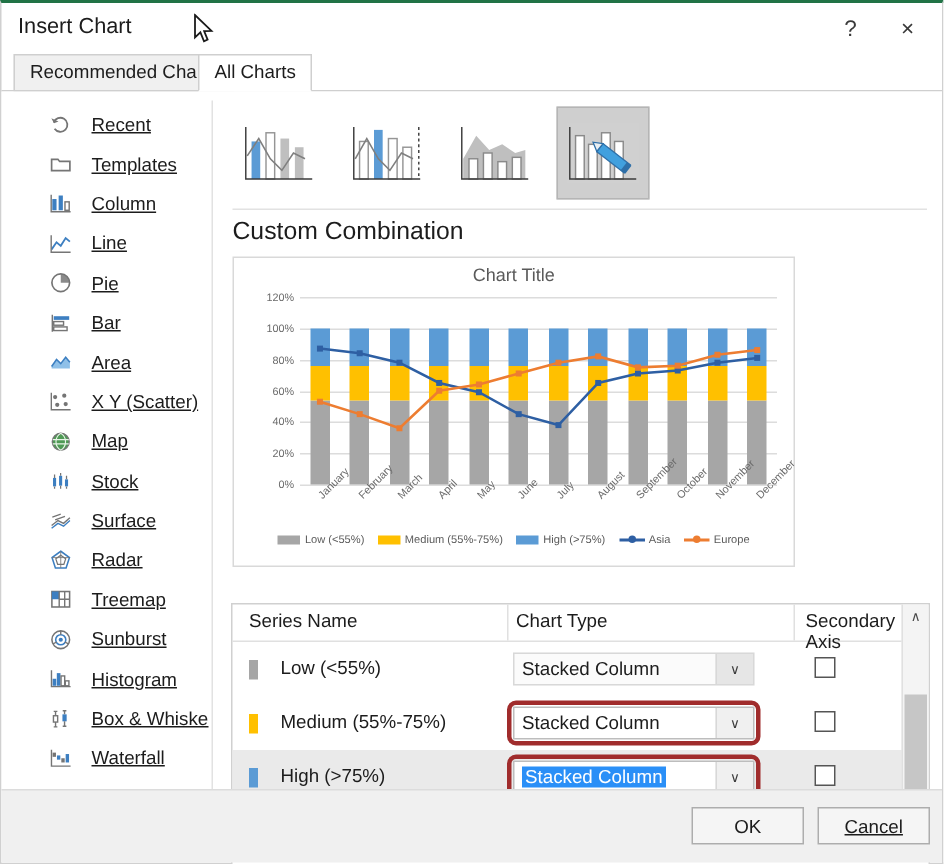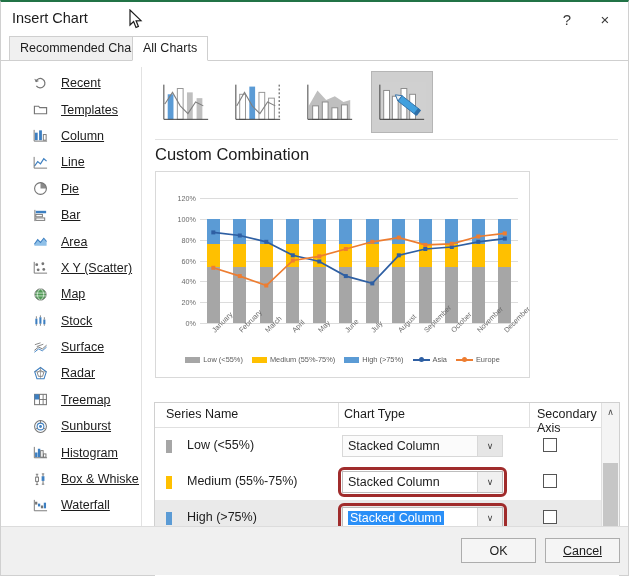--- a/index.html
+++ b/index.html
@@ -380,20 +380,21 @@
                 <rect x="43" y="22" width="4" height="7" fill="#2e6fa8"></rect>
               </g>
             </svg>
           </div>
         </div>
       <div class="thumb-sep"></div>
 
       <div class="combo-name">Custom Combination</div>
 
       <div class="preview">
+        <div class="chart-title">Chart Title</div>
         <div class="plot" id="plot">
             <div class="gl" style="top: 125px;"></div>
             <div class="ytick" style="top: 125px;">0%</div>
             <div class="gl" style="top: 104.167px;"></div>
             <div class="ytick" style="top: 104.167px;">20%</div>
             <div class="gl" style="top: 83.3333px;"></div>
             <div class="ytick" style="top: 83.3333px;">40%</div>
             <div class="gl" style="top: 62.5px;"></div>
             <div class="ytick" style="top: 62.5px;">60%</div>
             <div class="gl" style="top: 41.6667px;"></div>

